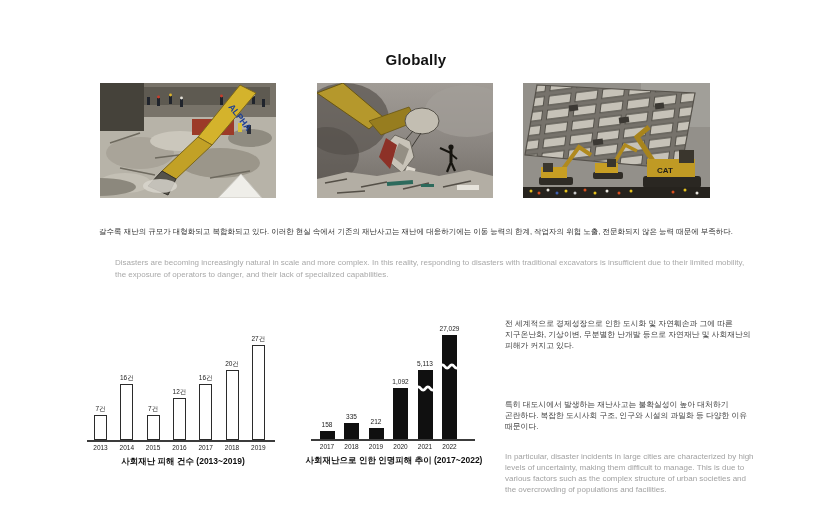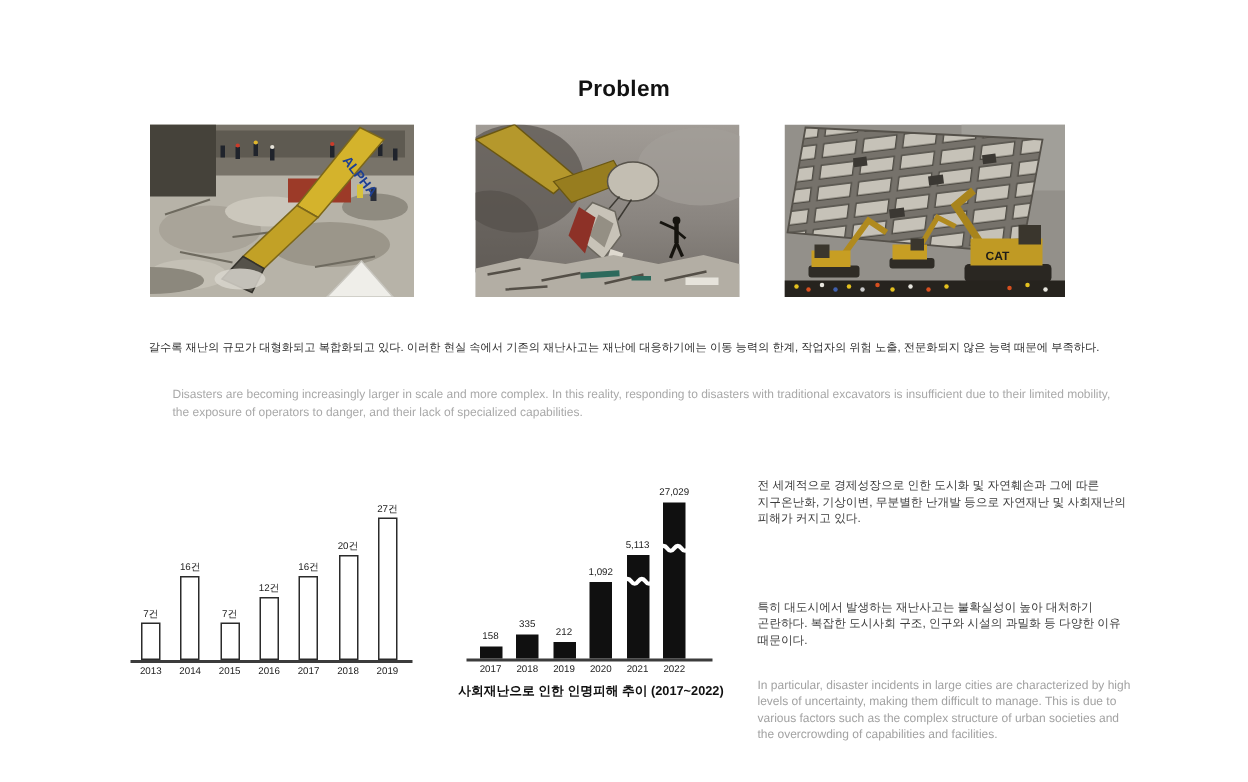--- a/index.html
+++ b/index.html
@@ -33,21 +33,21 @@
   .rp-en{font-size:8px;line-height:11px;color:#a2a2a2;}
   #rpko1{margin-bottom:11px;}
   #rpko2{margin-bottom:19px;margin-top:48px;}
   #rpen1{margin-bottom:11px;}
 </style>
 </head>
 <body>
 
 <div class="slide">
 
-  <div class="page-title">Problem</div>
+  <div class="page-title">Globally</div>
 
   <svg id="photo1" class="photo" viewBox="0 0 176 115" preserveAspectRatio="none">
     <rect width="176" height="115" fill="#b7b3a8"></rect>
     <rect width="176" height="34" fill="#787369"></rect>
     <rect width="44" height="48" fill="#45423a"></rect>
     <rect x="44" y="4" width="126" height="18" fill="#5e5a51"></rect>
     <ellipse cx="40" cy="70" rx="34" ry="16" fill="#a9a499"></ellipse>
     <ellipse cx="120" cy="80" rx="40" ry="15" fill="#9b968a"></ellipse>
     <ellipse cx="80" cy="58" rx="30" ry="10" fill="#cbc7bc"></ellipse>
     <ellipse cx="150" cy="55" rx="22" ry="9" fill="#8f8b80"></ellipse>
@@ -163,21 +163,21 @@
       <circle cx="84" cy="108" r="1.5" fill="#e8e6df"></circle>
         <circle cx="96" cy="110" r="1.5" fill="#d74f1f"></circle>
       <circle cx="108" cy="108" r="1.5" fill="#e4c11f"></circle>
         <circle cx="150" cy="109" r="1.5" fill="#d74f1f"></circle>
       <circle cx="162" cy="107" r="1.5" fill="#e4c11f"></circle>
         <circle cx="174" cy="110" r="1.5" fill="#e8e6df"></circle>
     </g>
   </svg>
 
   <p class="intro-ko">갈수록 재난의 규모가 대형화되고 복합화되고 있다. 이러한 현실 속에서 기존의 재난사고는 재난에 대응하기에는 이동 능력의 한계, 작업자의 위험 노출, 전문화되지 않은 능력 때문에 부족하다.</p>
-  <p class="intro-en">Disasters are becoming increasingly larger in scale and more complex. In this reality, responding to disasters with traditional excavators is insufficient due to their limited mobility, the exposure of operators to danger, and their lack of specialized capabilities.</p>
+  <p class="intro-en">Disasters are becoming increasingly natural in scale and more complex. In this reality, responding to disasters with traditional excavators is insufficient due to their limited mobility, the exposure of operators to danger, and their lack of specialized capabilities.</p>
 
   <div id="chart1" class="chart">
       <div class="axis" style="left: 3px; width: 188px; top: 110px;"></div>
       <div class="bar outline" style="left: 10px; width: 13px; top: 85px; height: 25px;"></div>
       <div class="val" style="left: -5.5px; top: 75px;">7건</div>
       <div class="yr" style="left: -5.5px; top: 114px;">2013</div>
       <div class="bar outline" style="left: 36.3px; width: 13px; top: 54px; height: 56px;"></div>
       <div class="val" style="left: 20.8px; top: 44px;">16건</div>
       <div class="yr" style="left: 20.8px; top: 114px;">2014</div>
       <div class="bar outline" style="left: 62.6px; width: 13px; top: 85px; height: 25px;"></div>
@@ -188,20 +188,21 @@
       <div class="yr" style="left: 73.4px; top: 114px;">2016</div>
       <div class="bar outline" style="left: 115.2px; width: 13px; top: 54px; height: 56px;"></div>
       <div class="val" style="left: 99.7px; top: 44px;">16건</div>
       <div class="yr" style="left: 99.7px; top: 114px;">2017</div>
       <div class="bar outline" style="left: 141.5px; width: 13px; top: 40px; height: 70px;"></div>
       <div class="val" style="left: 126px; top: 30px;">20건</div>
       <div class="yr" style="left: 126px; top: 114px;">2018</div>
       <div class="bar outline" style="left: 167.8px; width: 13px; top: 15px; height: 95px;"></div>
       <div class="val" style="left: 152.3px; top: 5px;">27건</div>
       <div class="yr" style="left: 152.3px; top: 114px;">2019</div>
+      <div class="ctitle" style="top: 126px;">사회재난 피해 건수 (2013~2019)</div>
     </div>
   <div id="chart2" class="chart">
       <div class="axis" style="left: 8px; width: 164px; top: 117px;"></div>
       <div class="bar solid" style="left: 16.5px; width: 15px; top: 109px; height: 8px;"></div>
       <div class="val" style="left: 2px; top: 99px;">158</div>
       <div class="yr" style="left: 2px; top: 121px;">2017</div>
       <div class="bar solid" style="left: 41px; width: 15px; top: 101px; height: 16px;"></div>
       <div class="val" style="left: 26.5px; top: 91px;">335</div>
       <div class="yr" style="left: 26.5px; top: 121px;">2018</div>
       <div class="bar solid" style="left: 65.5px; width: 15px; top: 106px; height: 11px;"></div>
@@ -221,16 +222,16 @@
           <path d="M0 3.5 Q 2.375 0.2, 4.75 3.5 T 9.5 3.5 T 14.25 3.5 T 19 3.5" stroke="#ffffff" stroke-width="2.8" fill="none"></path>
         </svg></div>
       <div class="val" style="left: 124.5px; top: 3px;">27,029</div>
       <div class="yr" style="left: 124.5px; top: 121px;">2022</div>
       <div class="ctitle" style="top: 133px;">사회재난으로 인한 인명피해 추이 (2017~2022)</div>
     </div>
 
   <div class="right-panel">
     <p id="rpko1" class="rp-ko">전 세계적으로 경제성장으로 인한 도시화 및 자연훼손과 그에 따른 지구온난화, 기상이변, 무분별한 난개발 등으로 자연재난 및 사회재난의 피해가 커지고 있다.</p>
     <p id="rpko2" class="rp-ko">특히 대도시에서 발생하는 재난사고는 불확실성이 높아 대처하기 곤란하다. 복잡한 도시사회 구조, 인구와 시설의 과밀화 등 다양한 이유 때문이다.</p>
-    <p id="rpen2" class="rp-en">In particular, disaster incidents in large cities are characterized by high levels of uncertainty, making them difficult to manage. This is due to various factors such as the complex structure of urban societies and the overcrowding of capabilities and facilities.</p>
+    <p id="rpen2" class="rp-en">In particular, disaster incidents in large cities are characterized by high levels of uncertainty, making them difficult to manage. This is due to various factors such as the complex structure of urban societies and the overcrowding of populations and facilities.</p>
   </div>
 
 </div>
 
 </body></html>

